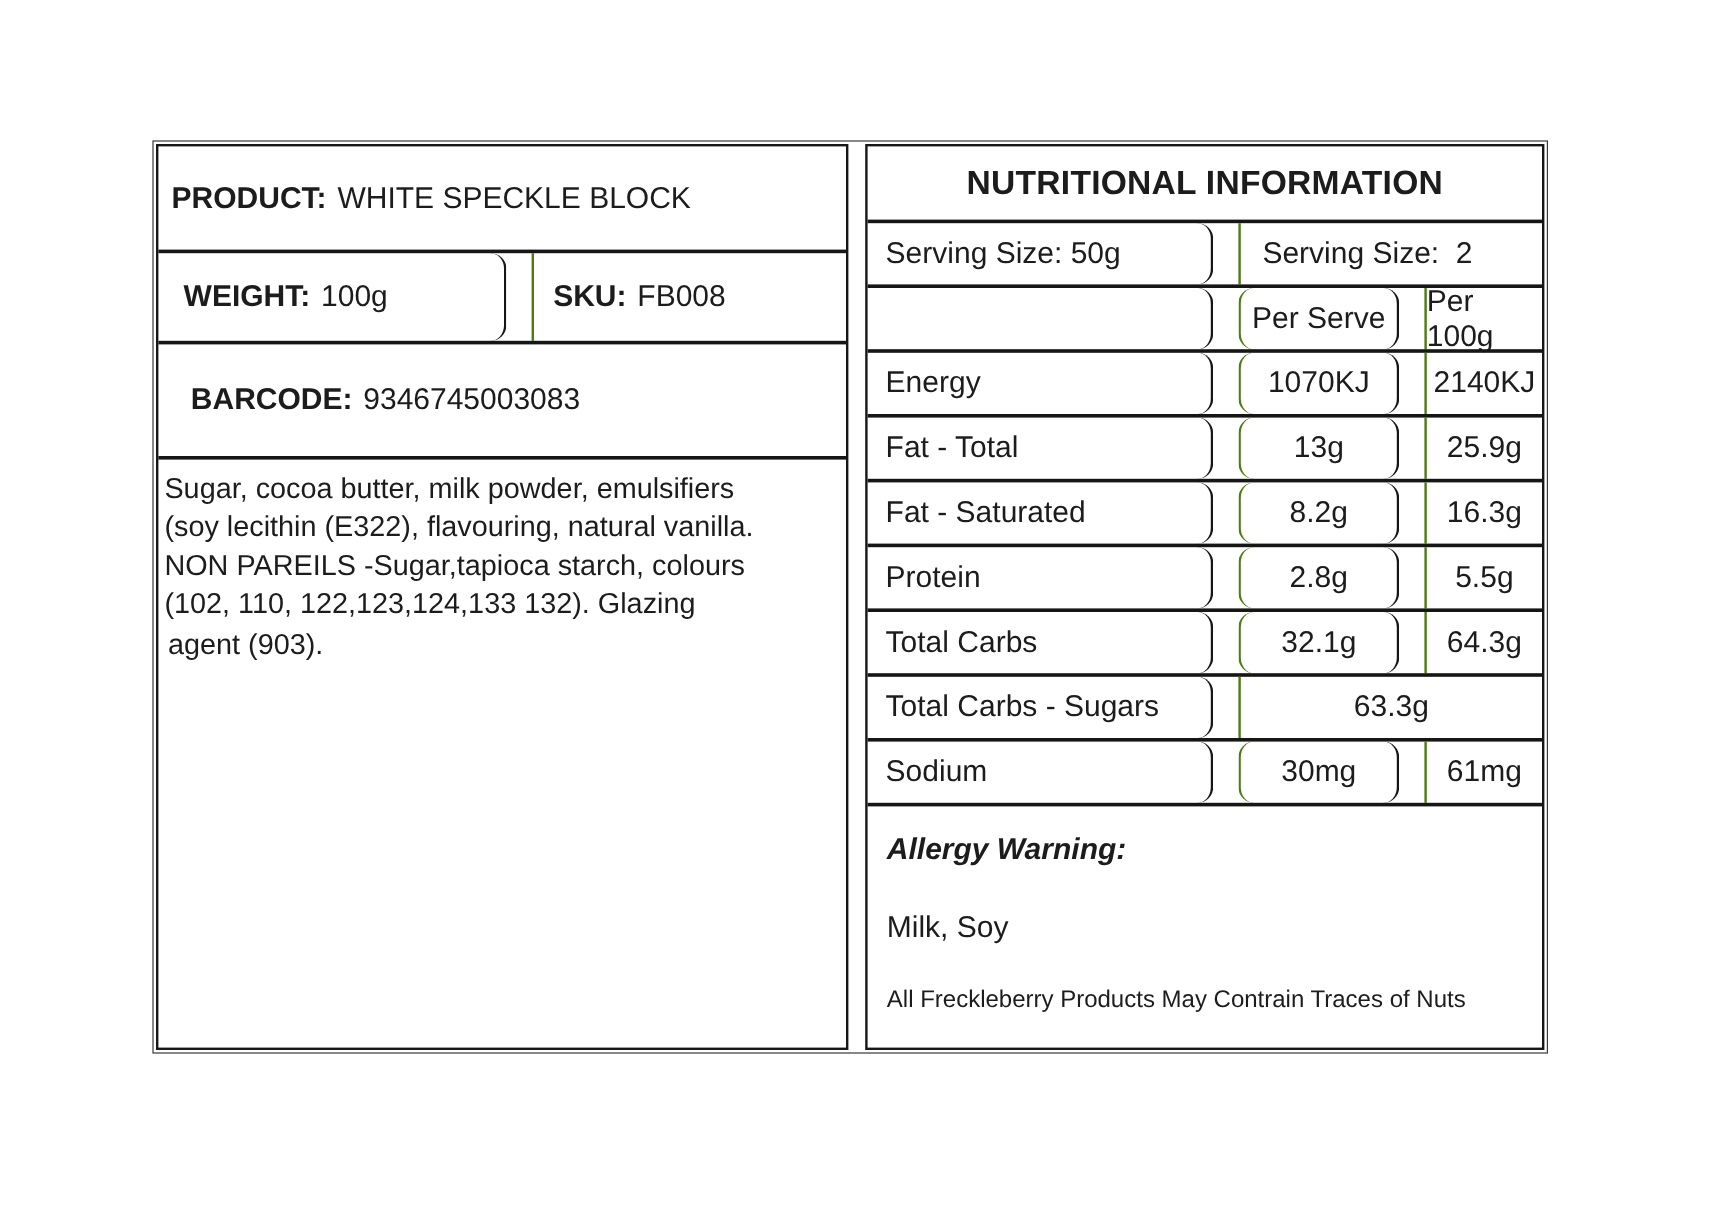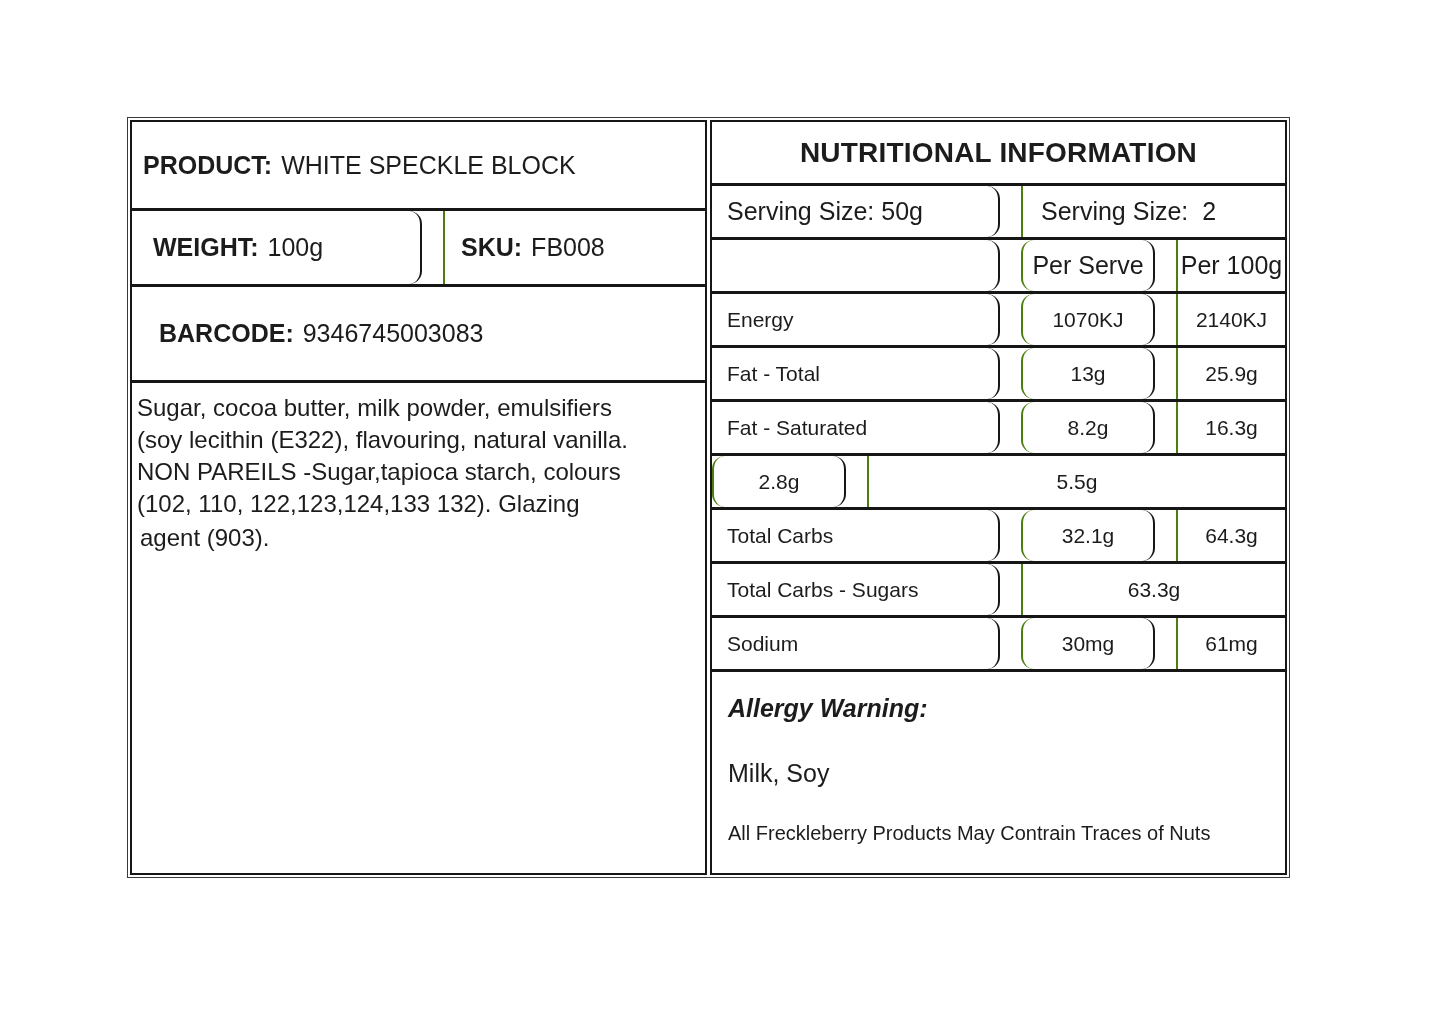--- a/index.html
+++ b/index.html
@@ -15,21 +15,21 @@
   .sheet {
     position: absolute;
     left: 127px;
     top: 117px;
     width: 1163px;
     height: 761px;
     box-sizing: border-box;
     border: 1px solid #3a3a3a;
     padding: 2px;
     display: flex;
-    gap: 3px;
+    gap: 14px;
     background: #ffffff;
   }
   .panel {
     box-sizing: border-box;
     border: 2px solid #161616;
     display: flex;
     flex-direction: column;
     background: #ffffff;
   }
   .panel.left { width: 577px; }
@@ -73,21 +73,21 @@
 
   
   .nutri-title-row { height: 61px; justify-content: center; font-size: 28px; font-weight: bold; letter-spacing: 0.2px; }
   .serving-row     { height: 54px; font-size: 25px; }
   .serv-left-cell  { width: 288px; padding-left: 15px; }
   .serv-right-cell { flex: 1; padding-left: 18px; white-space: pre; }
   .cols-row        { height: 54px; font-size: 25px; }
   .col-label       { width: 288px; padding-left: 15px; }
   .col-serve       { width: 134px; justify-content: center; }
   .col-100g        { flex: 1; justify-content: center; }
-  .nutrient-row    { height: 54px; font-size: 21px; }
+  .nutrient-row    { height: 54px; font-size: 25px; }
   .allergy-block {
     flex: 1 1 auto;
     display: block;
     padding: 12px 16px 0 16px;
     font-size: 25px;
   }
   .allergy-title { font-weight: bold; margin-top: 10px; font-style: italic; }
   .allergy-value { margin-top: 36px; }
   .allergy-note  { margin-top: 34px; font-size: 20px; }
 </style>
@@ -184,20 +184,23 @@
       </div>
       <div class="cell col-serve gap-l gap-r">
         <span>8.2g</span>
       </div>
       <div class="cell col-100g gap-l">
         <span>16.3g</span>
       </div>
     </div>
 
     <div class="row nutrient-row rule-top">
+      <div class="cell col-label gap-r">
+        <span>Protein</span>
+      </div>
       <div class="cell col-serve gap-l gap-r">
         <span>2.8g</span>
       </div>
       <div class="cell col-100g gap-l">
         <span>5.5g</span>
       </div>
     </div>
 
     <div class="row nutrient-row rule-top">
       <div class="cell col-label gap-r">

